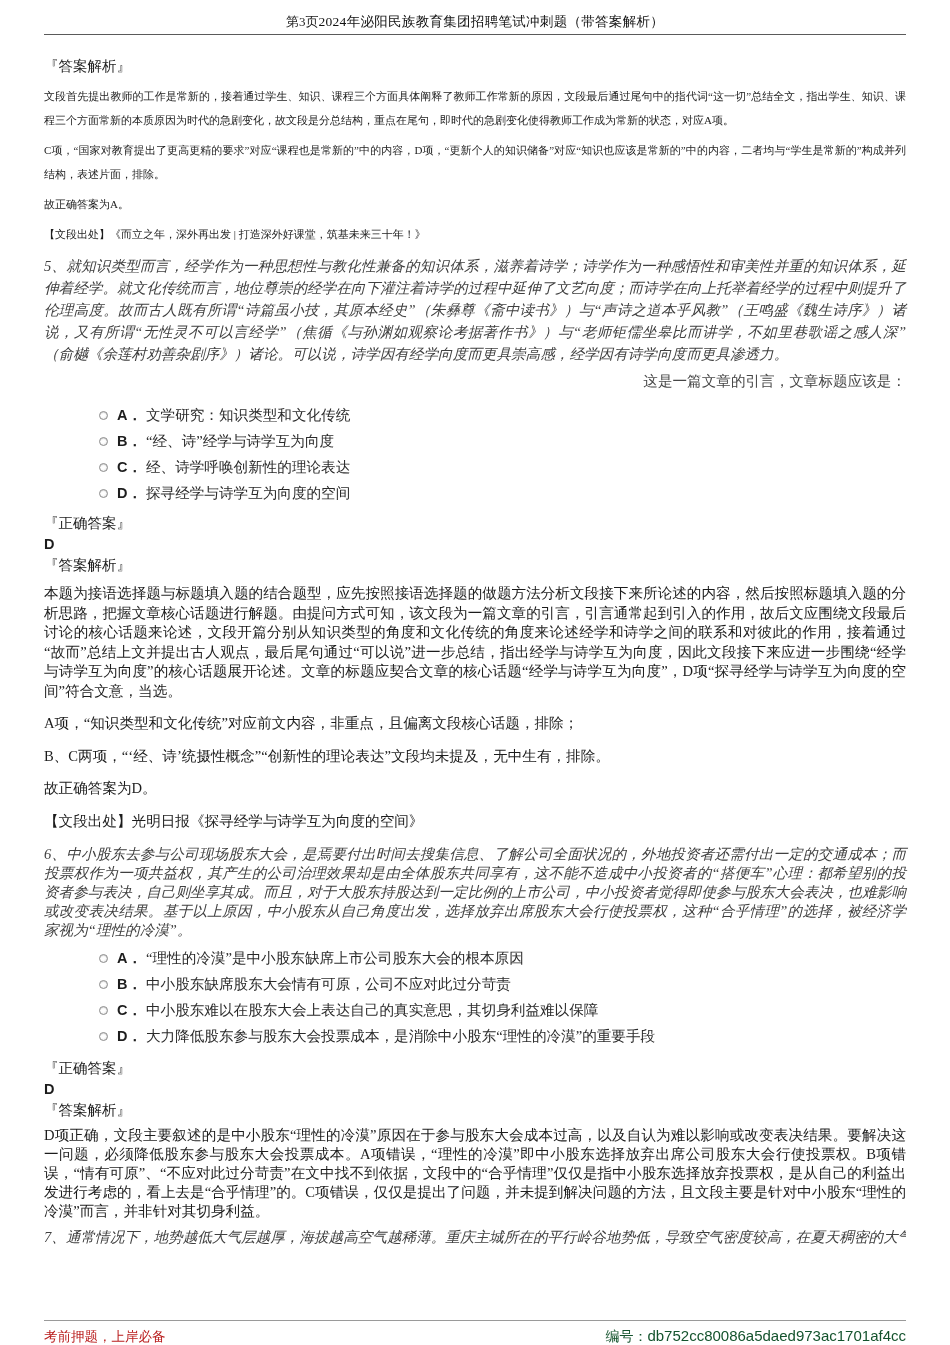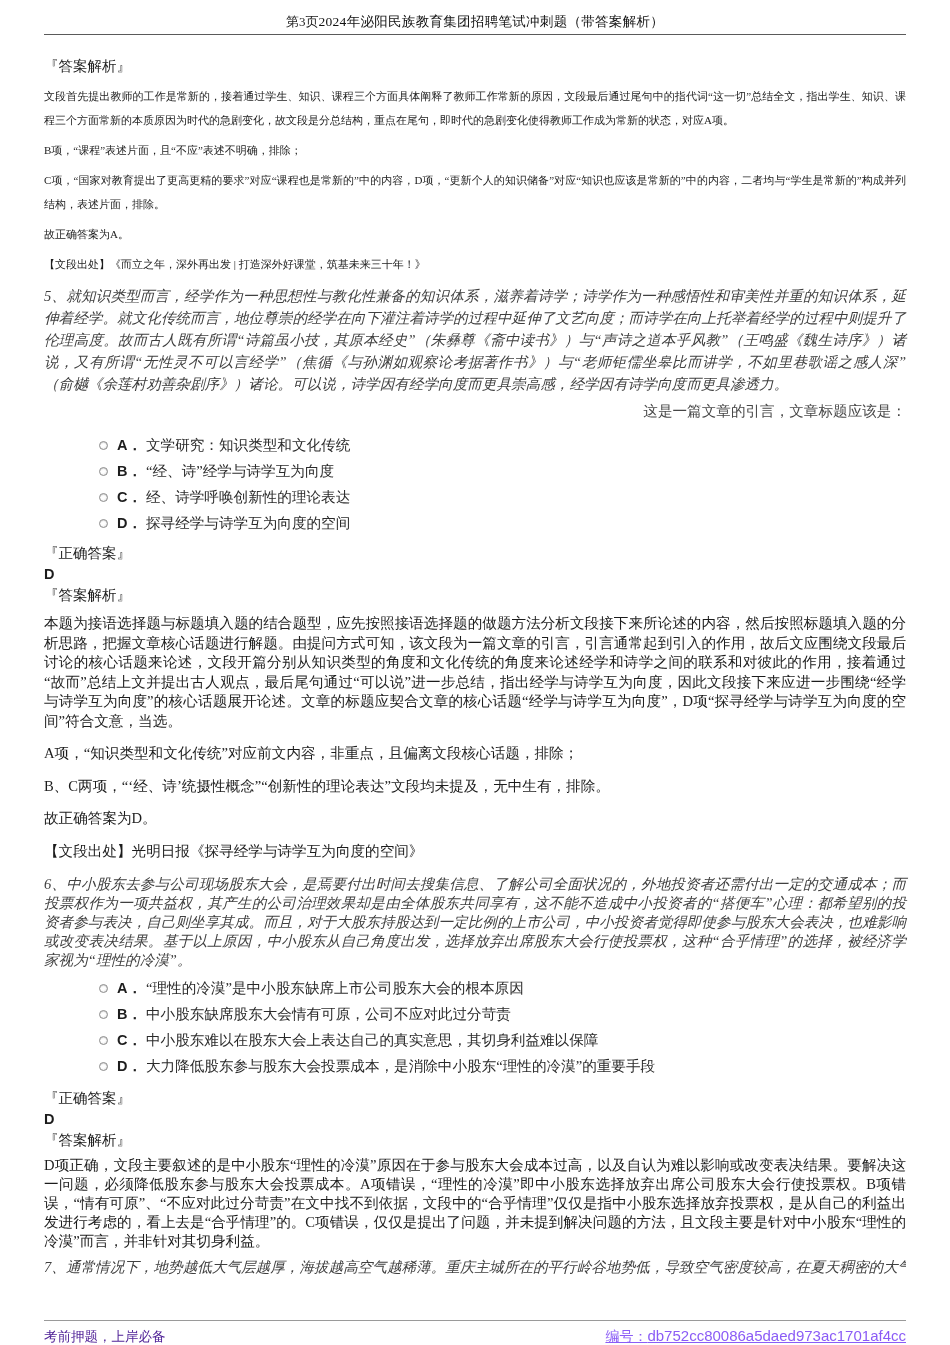--- a/index.html
+++ b/index.html
@@ -65,37 +65,36 @@
   .spaced { margin-top:13px; }
 
   .q7 { margin-top:7px; white-space:nowrap; overflow:hidden; }
 
   
   .ftr {
     position:absolute; left:44px; right:44px; bottom:12px;
     border-top:1px solid #9a9a9a; padding-top:6px;
     display:flex; justify-content:space-between; align-items:baseline;
   }
-  .ftr-slogan { font-size:13.5px; color:#4c1d95; }
-  .ftr-serial { font-size:14px; color:#8b5cf6;text-decoration:underline; }
+  .ftr-slogan { font-size:13.5px; color:#b91c1c; }
+  .ftr-serial { font-size:14px; color:#14532d; }
   .serial-val { font-family:"Liberation Sans","DejaVu Sans",sans-serif; font-size:15px; }
 </style>
 </head>
 <body>
 
 <div class="page">
 
   <div class="hdr">
     <span class="hdr-page">第3页</span>
     <span class="hdr-title">2024年泌阳民族教育集团招聘笔试冲刺题（带答案解析）</span>
   </div>
 
   <div class="label ana-label-first">『答案解析』</div>
   <div class="para">文段首先提出教师的工作是常新的，接着通过学生、知识、课程三个方面具体阐释了教师工作常新的原因，文段最后通过尾句中的指代词“这一切”总结全文，指出学生、知识、课程三个方面常新的本质原因为时代的急剧变化，故文段是分总结构，重点在尾句，即时代的急剧变化使得教师工作成为常新的状态，对应A项。</div>
-  <div class="para single">B项，“课程”表述片面，且“不应”表述不明确，排除；</div>
   <div class="para">C项，“国家对教育提出了更高更精的要求”对应“课程也是常新的”中的内容，D项，“更新个人的知识储备”对应“知识也应该是常新的”中的内容，二者均与“学生是常新的”构成并列结构，表述片面，排除。</div>
   <div class="para single">故正确答案为A。</div>
   <div class="para single">【文段出处】《而立之年，深外再出发 | 打造深外好课堂，筑基未来三十年！》</div>
 
   <div class="stem">5、就知识类型而言，经学作为一种思想性与教化性兼备的知识体系，滋养着诗学；诗学作为一种感悟性和审美性并重的知识体系，延伸着经学。就文化传统而言，地位尊崇的经学在向下灌注着诗学的过程中延伸了文艺向度；而诗学在向上托举着经学的过程中则提升了伦理高度。故而古人既有所谓“诗篇虽小技，其原本经史”（朱彝尊《斋中读书》）与“声诗之道本乎风教”（王鸣盛《魏生诗序》）诸说，又有所谓“无性灵不可以言经学”（焦循《与孙渊如观察论考据著作书》）与“老师钜儒坐皋比而讲学，不如里巷歌谣之感人深”（俞樾《余莲村劝善杂剧序》）诸论。可以说，诗学因有经学向度而更具崇高感，经学因有诗学向度而更具渗透力。</div>
   <div class="prompt">这是一篇文章的引言，文章标题应该是：</div>
 
   <div class="options">
     <div class="option">
       <span class="radio"></span>

